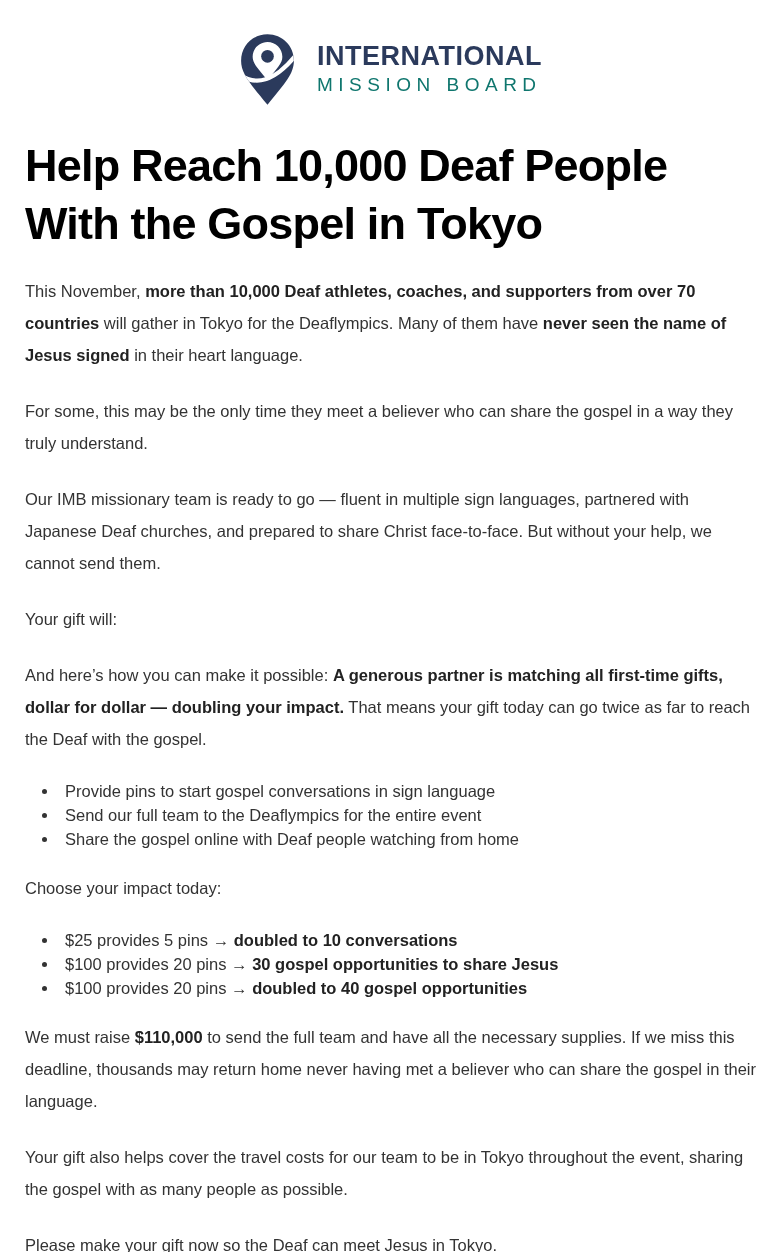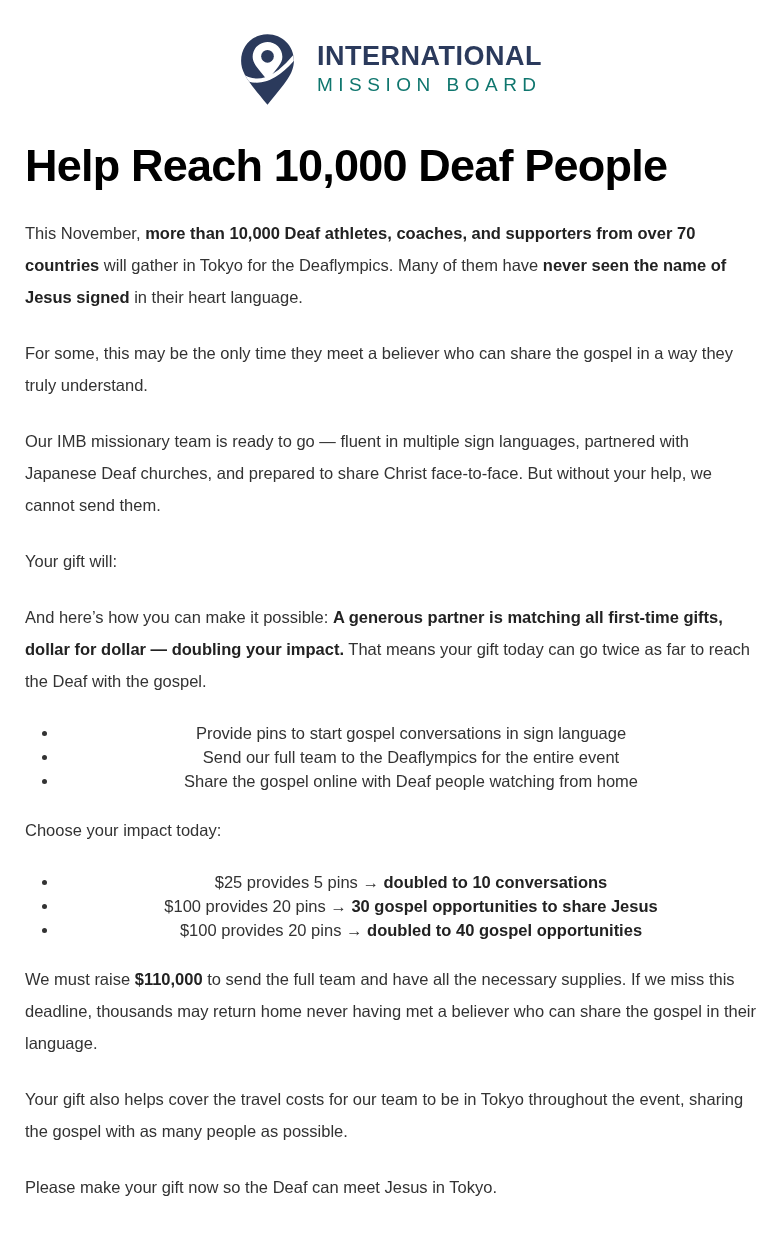--- a/index.html
+++ b/index.html
@@ -52,21 +52,20 @@
   }
   p {
     font-size: 16.5px;
     line-height: 32px;
     margin: 0 0 24px 0;
   }
   strong { font-weight: 700; color: #222222; }
   ul {
     margin: 2px 0 21px 0;
     padding-left: 34px;
-    text-align: center;
   }
   li {
     font-size: 16.5px;
     line-height: 24px;
     padding-left: 6px;
   }
   p:last-child { margin-bottom: 0; }
 </style>
 </head>
 <body>
@@ -88,21 +87,21 @@
       </g>
     </svg>
     <div class="logo-text">
       <div class="logo-line1">INTERNATIONAL</div>
       <div class="logo-line2">MISSION BOARD</div>
     </div>
   </header>
 
   <main>
 
-    <h1><span>Help Reach 10,000 Deaf People</span><br></h1>
+    <h1><span>Help Reach 10,000 Deaf People</span><br><span>With the Gospel in Tokyo</span></h1>
 
     <p><span>This November, </span><strong>more than 10,000 Deaf athletes, coaches, and supporters from over 70 countries</strong><span> will gather in Tokyo for the Deaflympics. Many of them have </span><strong>never seen the name of Jesus signed</strong><span> in their heart language.</span></p>
 
     <p>For some, this may be the only time they meet a believer who can share the gospel in a way they truly understand.</p>
 
     <p>Our IMB missionary team is ready to go — fluent in multiple sign languages, partnered with Japanese Deaf churches, and prepared to share Christ face-to-face. But without your help, we cannot send them.</p>
 
     <p>Your gift will:</p>
 
     <p><span>And here’s how you can make it possible: </span><strong>A generous partner is matching all first-time gifts, dollar for dollar — doubling your impact.</strong><span> That means your gift today can go twice as far to reach the Deaf with the gospel.</span></p>

